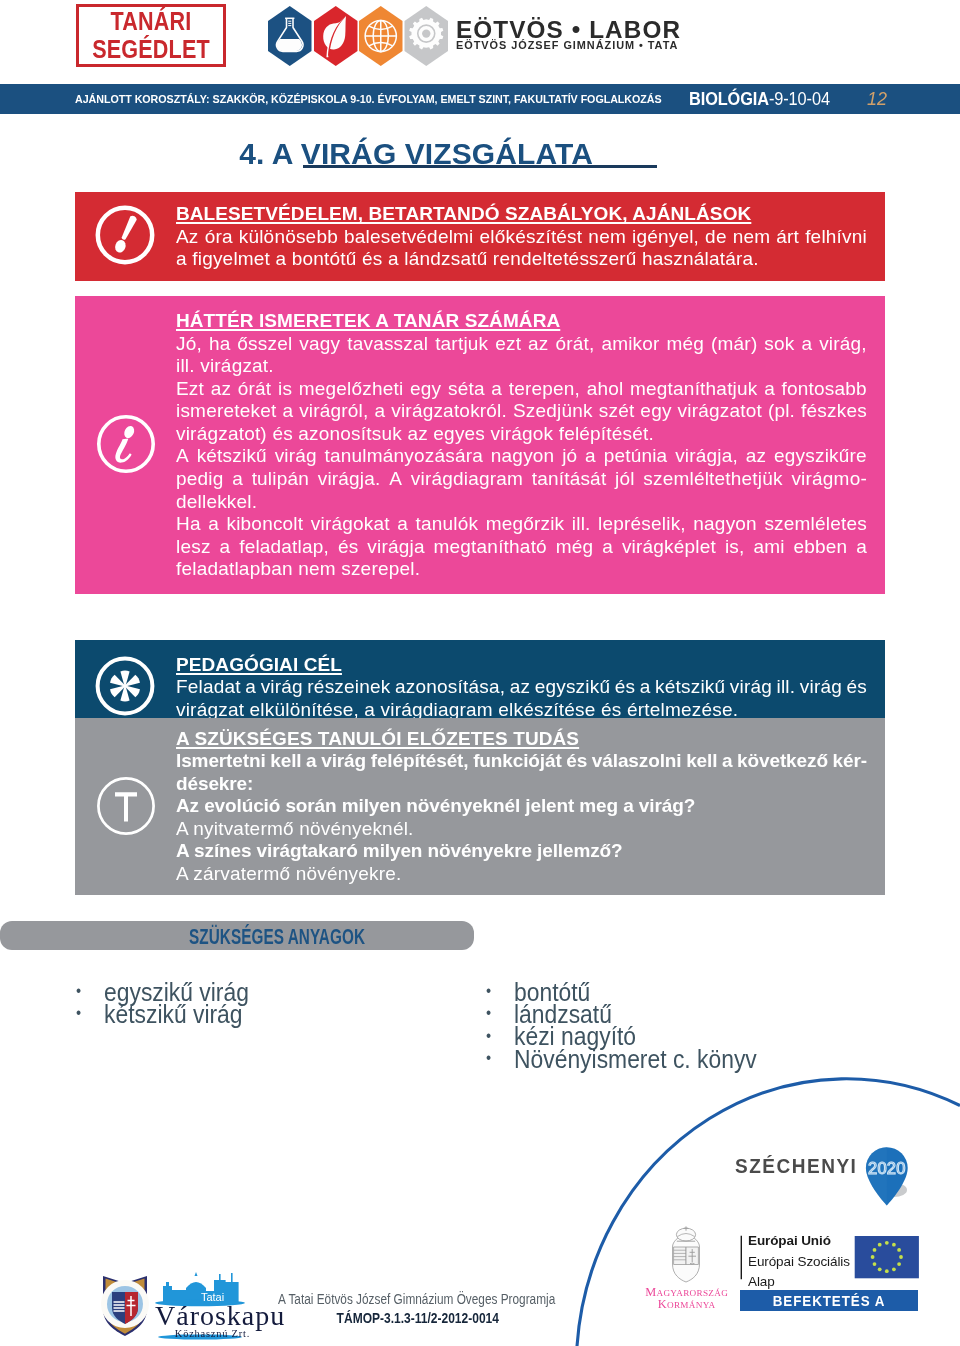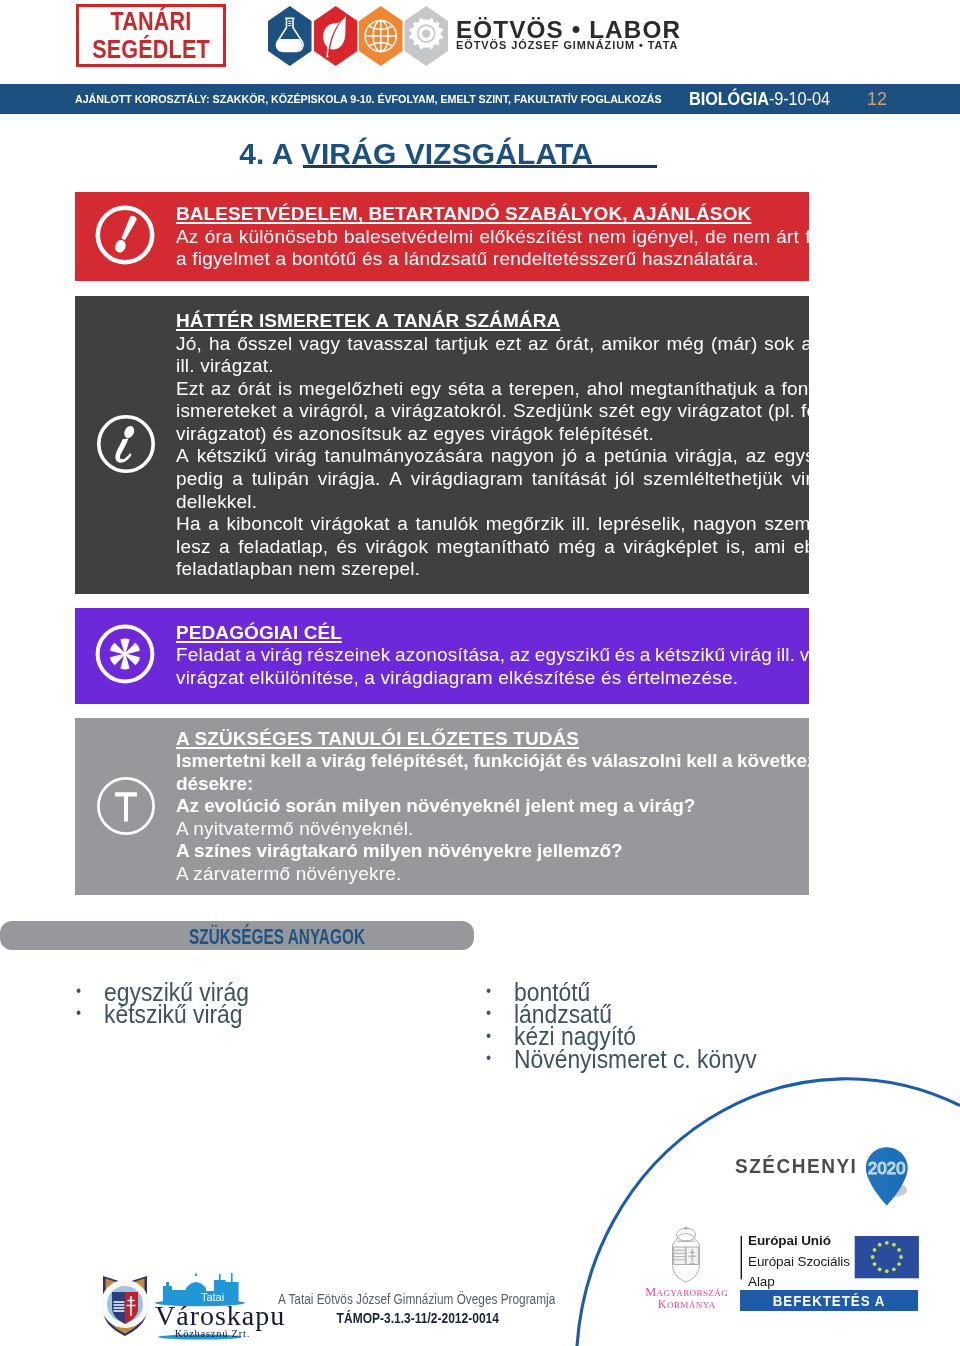--- a/index.html
+++ b/index.html
@@ -24,44 +24,44 @@
              margin-top:0px;white-space:nowrap;transform-origin:left top;}
 
   .topbar{position:absolute;left:0;top:84px;width:960px;height:30px;background:#1b5080;}
   .topbar .lft{position:absolute;left:75px;top:0;height:30px;line-height:31px;font-size:10.7px;
                font-weight:bold;color:#fff;letter-spacing:-0.037px;white-space:nowrap;}
   .topbar .code{position:absolute;left:689px;top:0;height:30px;line-height:31px;font-size:17.7px;
                 color:#fff;letter-spacing:-0.1px;white-space:nowrap;
                 transform:scaleX(0.9226);transform-origin:left center;}
   .topbar .code b{font-weight:bold;}
   .topbar .pg{position:absolute;left:867px;top:0;height:23px;line-height:31px;font-size:18px;
-              color:#d1a06a;font-weight:normal;}
+              color:#d1a06a;font-weight:normal;font-style:italic;}
 
   
   .h1{position:absolute;left:0;top:138.5px;width:832px;text-align:center;line-height:30px;}
   .h1 span{font-size:29.7px;font-weight:bold;color:#1b5080;letter-spacing:0.1px;white-space:nowrap;
            display:inline-block;transform:scaleX(1.0102);transform-origin:center top;}
   .h1rule{position:absolute;left:303px;top:165.3px;width:354px;height:2.3px;background:#1a3a5c;}
 
   
-  .box{position:absolute;left:75px;width:734px;box-sizing:border-box;}
+  .box{position:absolute;left:75px;width:810px;box-sizing:border-box;}
   .box .icon{position:absolute;left:19px;}
   .box .bodytxt{position:absolute;left:101px;width:691px;}
   .ttl{font-size:19px;font-weight:bold;color:#fff;line-height:22.55px;letter-spacing:0.09px;
        text-decoration:underline;text-underline-offset:2.4px;text-decoration-thickness:1.6px;
        text-decoration-skip-ink:none;white-space:nowrap;}
   .par{font-size:19px;color:#fff;line-height:22.55px;text-align:left;letter-spacing:0.2px;
        white-space:nowrap;height:22.55px;}
   .par.j{display:flex;justify-content:space-between;}
   .par.j > span{white-space:pre;}
   .par.b{font-weight:bold;letter-spacing:-0.12px;}
 
   .box-red{top:192px;height:89px;background:#d42b33;}
-  .box-orange{top:296px;height:298px;background:#404040;}
-  .box-blue{top:608px;height:96px;background:#6d28d9;}
+  .box-orange{top:296px;height:298px;background:#ec4899;}
+  .box-blue{top:640px;height:96px;background:#0c4a6e;}
   .box-gray{top:718px;height:177px;background:#96989c;}
 
   
   .matbar{position:absolute;top:921.3px;height:28.6px;background:#96989c;border-radius:12px;}
   .matbar.a{left:0;width:474px;}
   .matbar.b{left:485px;width:475px;}
   .matbar span{position:absolute;top:0;height:28.6px;line-height:32.5px;font-size:21.4px;
                font-weight:bold;color:#1d5383;letter-spacing:0.1px;white-space:nowrap;
                transform:scaleX(0.715);transform-origin:left center;}
 
@@ -284,21 +284,21 @@
           <span>ill.</span>
           <span>lepréselik,</span>
           <span>nagyon</span>
           <span>szemléletes</span>
         </div>
       <div class="par j">
           <span>lesz</span>
           <span>a</span>
           <span>feladatlap,</span>
           <span>és</span>
-          <span>virágok</span>
+          <span>virágja</span>
           <span>megtanítható</span>
           <span>még</span>
           <span>a</span>
           <span>virágképlet</span>
           <span>is,</span>
           <span>ami</span>
           <span>ebben</span>
           <span>a</span>
         </div>
       <div class="par">feladatlapban nem szerepel.</div>

